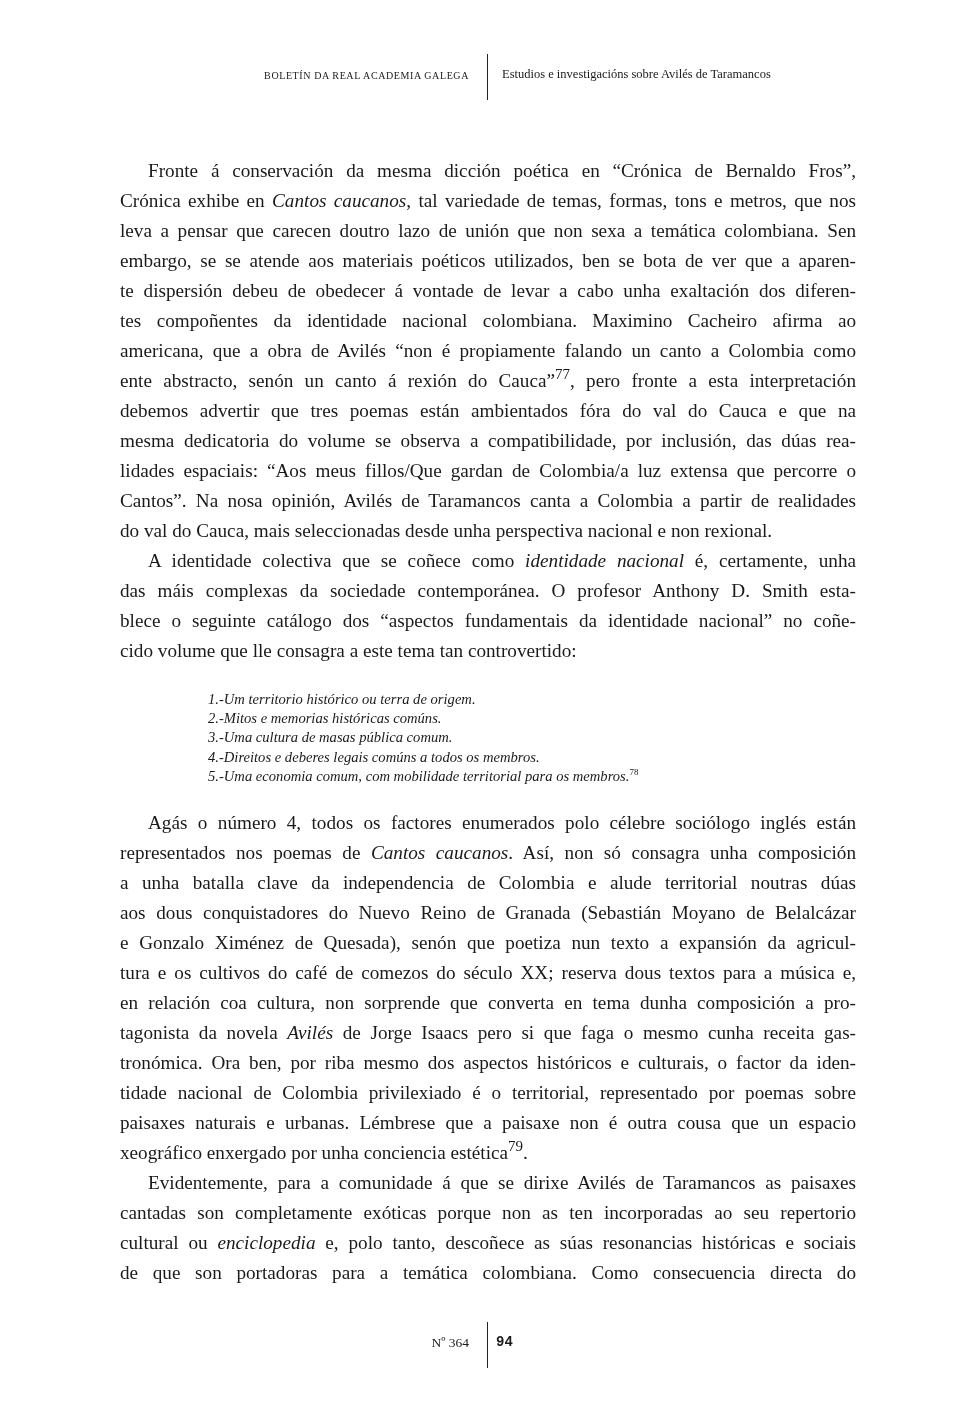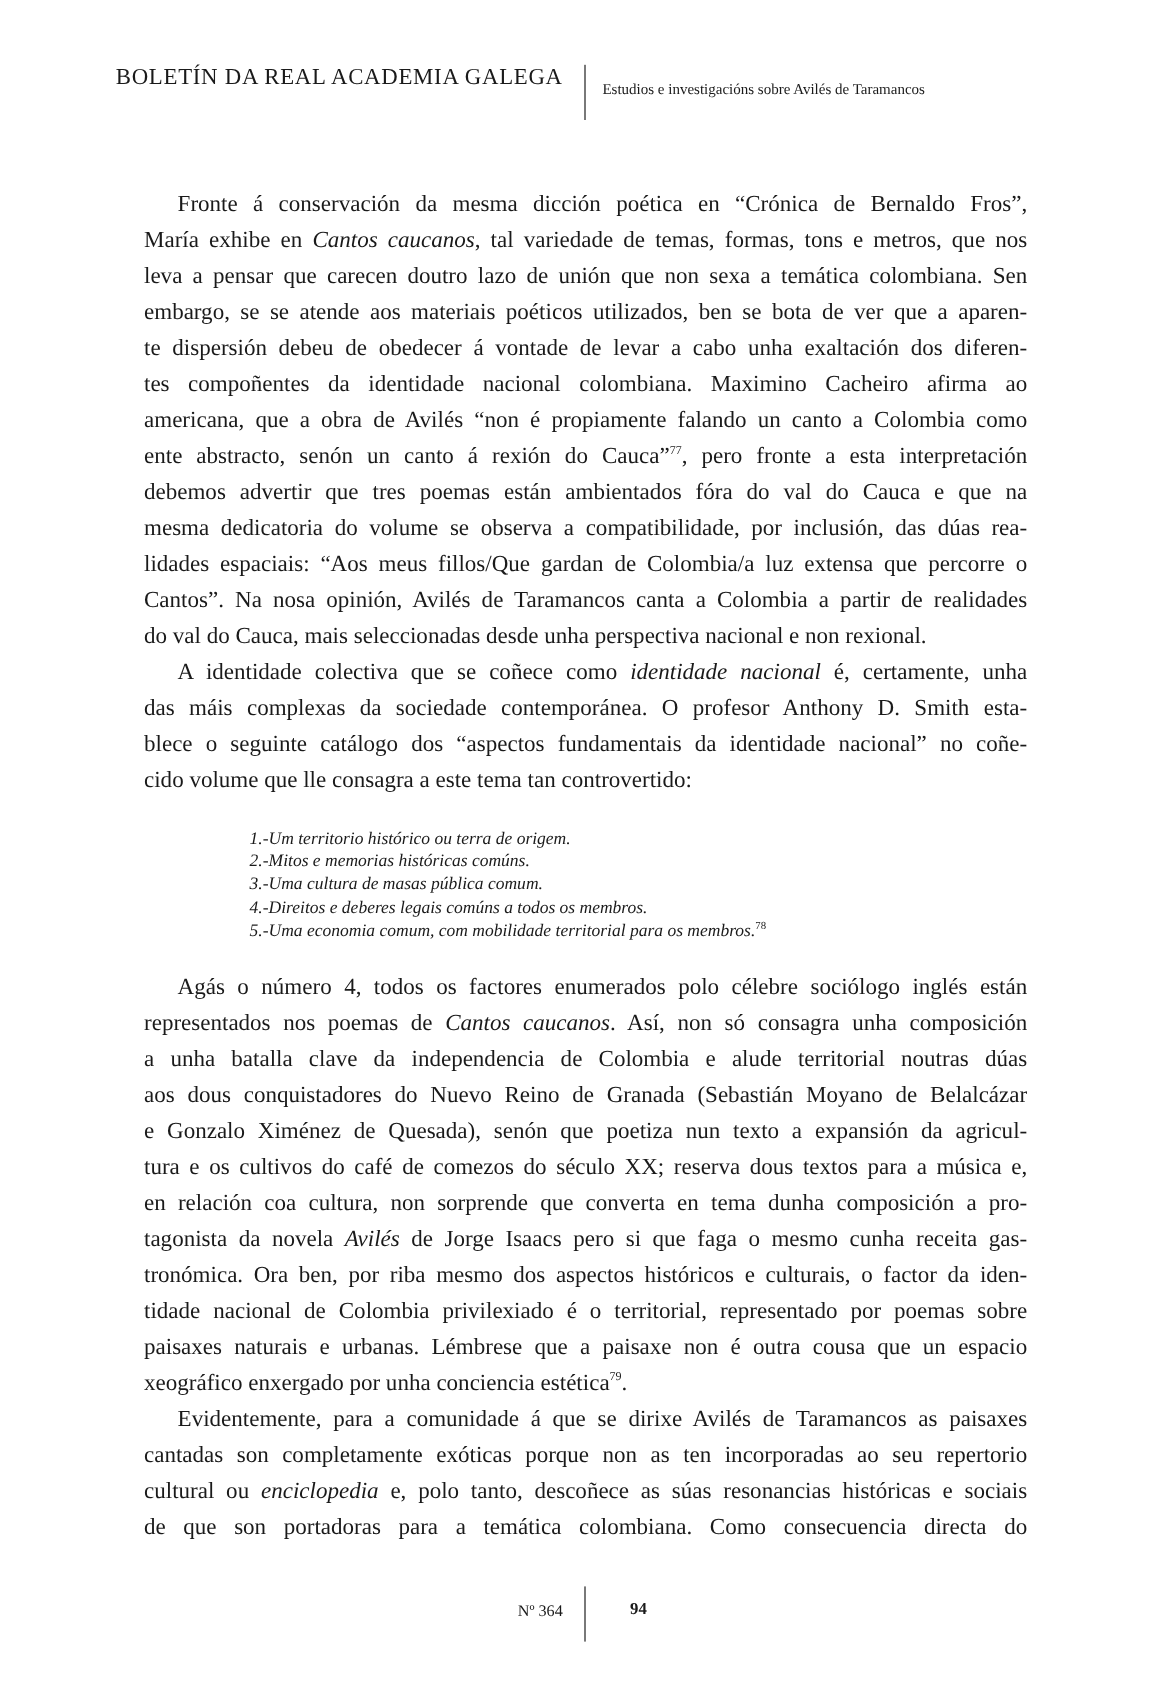--- a/index.html
+++ b/index.html
@@ -18,22 +18,22 @@
   .running-head {
     position: absolute;
     top: 54px;
     left: 0;
     width: 975px;
     height: 46px;
   }
   .running-head .left {
     position: absolute;
     right: 506px;
-    top: 0;
-    font-size: 19px;
+    top: 16px;
+    font-size: 10px;
     letter-spacing: 0.6px;
     white-space: nowrap;
   }
   .running-head .rule {
     position: absolute;
     left: 487px;
     top: 0;
     width: 1.2px;
     height: 46px;
     background: #222;
@@ -57,21 +57,21 @@
     display: block;
     text-align: justify;
     text-align-last: justify;
     white-space: nowrap;
     height: 30px;
     overflow: visible;
   }
   .para .ln.first { text-indent: 28px; }
   .para .ln.last { text-align-last: left; }
   .para .ln span.i { font-style: italic; }
-  sup { font-size: 10px; vertical-align: 8px; line-height: 0; }
+  sup { font-size: 15px; vertical-align: 8px; line-height: 0; }
   .quote-list {
     margin: 24px 0 22px 88px;
     font-style: italic;
     font-size: 14.6px;
     line-height: 19.2px;
   }
   .quote-list .qi { display: block; white-space: nowrap; }
   .quote-list sup { font-style: normal; font-size: 9px; vertical-align: 6px; }
   .folio {
     position: absolute;
@@ -89,40 +89,41 @@
   .folio .rule {
     position: absolute;
     left: 487px;
     top: 0;
     width: 1.2px;
     height: 46px;
     background: #222;
   }
   .folio .page {
     position: absolute;
-    left: 525px;
+    left: 496px;
     top: 12px;
     font-size: 14px;
     font-weight: bold;
+    font-family: Liberation Mono, monospace;
   }
 </style>
 </head>
 <body>
 
 <div class="running-head">
   <span class="left">BOLETÍN DA REAL ACADEMIA GALEGA</span>
   <span class="rule"></span>
   <span class="right">Estudios e investigacións sobre Avilés de Taramancos</span>
 </div>
 
 <div class="body-text">
   <div id="paras-before">
       <div class="para">
         <span class="ln first"><span>Fronte á conservación da mesma dicción poética en “Crónica de Bernaldo Fros”,</span></span>
-        <span class="ln"><span>María exhibe en </span><span class="i">Cantos caucanos</span><span>, tal variedade de temas, formas, tons e metros, que nos</span></span>
+        <span class="ln"><span>Crónica exhibe en </span><span class="i">Cantos caucanos</span><span>, tal variedade de temas, formas, tons e metros, que nos</span></span>
         <span class="ln"><span>leva a pensar que carecen doutro lazo de unión que non sexa a temática colombiana. Sen</span></span>
         <span class="ln"><span>embargo, se se atende aos materiais poéticos utilizados, ben se bota de ver que a aparen-</span></span>
         <span class="ln"><span>te dispersión debeu de obedecer á vontade de levar a cabo unha exaltación dos diferen-</span></span>
         <span class="ln"><span>tes compoñentes da identidade nacional colombiana. Maximino Cacheiro afirma ao</span></span>
         <span class="ln"><span>americana, que a obra de Avilés “non é propiamente falando un canto a Colombia como</span></span>
         <span class="ln"><span>ente abstracto, senón un canto á rexión do Cauca”</span><sup>77</sup><span>, pero fronte a esta interpretación</span></span>
         <span class="ln"><span>debemos advertir que tres poemas están ambientados fóra do val do Cauca e que na</span></span>
         <span class="ln"><span>mesma dedicatoria do volume se observa a compatibilidade, por inclusión, das dúas rea-</span></span>
         <span class="ln"><span>lidades espaciais: “Aos meus fillos/Que gardan de Colombia/a luz extensa que percorre o</span></span>
         <span class="ln"><span>Cantos”. Na nosa opinión, Avilés de Taramancos canta a Colombia a partir de realidades</span></span>

